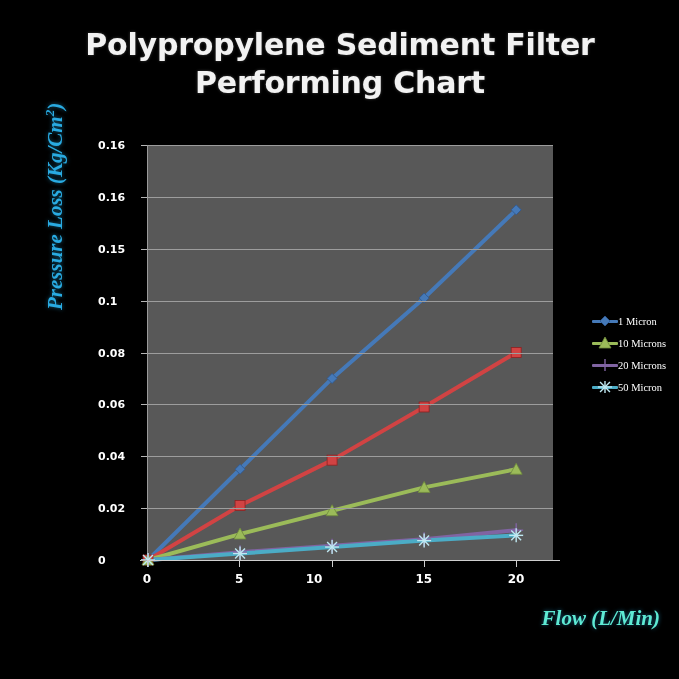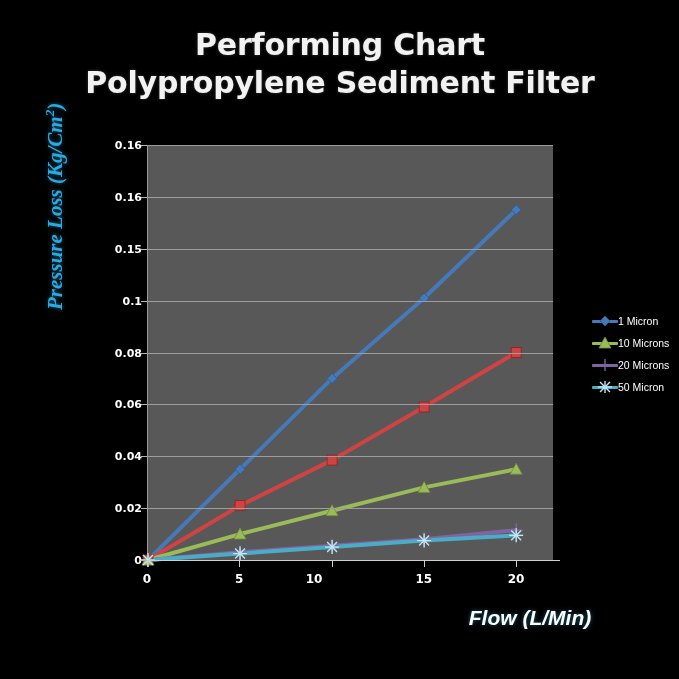--- a/index.html
+++ b/index.html
@@ -48,23 +48,23 @@
     font-size: 21px;
     white-space: nowrap;
     text-shadow: 0 0 4px rgba(41,171,226,0.55);
   }
   #ylabel sup { font-size: 13px; vertical-align: super; }
   #xlabel {
     position: absolute;
     left: 400px;
     top: 606px;
     width: 260px;
-    text-align: center;
-    color: #ffffff;
-    font-family: Liberation Sans, sans-serif;
+    text-align: right;
+    color: #5eead4;
+    font-family: Liberation Serif, serif;
     font-style: italic;
     font-weight: bold;
     font-size: 21px;
     text-shadow: 0 0 4px rgba(41,171,226,0.55);
   }
 
   
   #plot {
     position: absolute;
     left: 147px;
@@ -87,21 +87,20 @@
     left: 0; top: 0;
     width: 100%; height: 100%;
     overflow: visible;
   }
 
   
   .ytick {
     position: absolute;
     right: 0;
     width: 44px;
-    text-align: right;
     color: #ffffff;
     font-family: "DejaVu Sans", sans-serif;
     font-weight: bold;
     font-size: 11px;
     transform: translateY(-50%);
   }
   #ytick-wrap {
     position: absolute;
     left: 96px;
     top: 145px;
@@ -194,33 +193,33 @@
   }
   .legend-marker .lm-line {
     position: absolute;
     left: 0; top: 5px;
     width: 26px;
     height: 3px;
     border-radius: 1px;
   }
   .legend-label {
     color: #ffffff;
-    font-family: Liberation Sans, sans-serif;
+    font-family: Liberation Serif, serif;
     font-size: 10.5px;
     white-space: nowrap;
   }
 </style>
 </head>
 <body>
 
 <div id="page">
 
   <div id="chart-title">
+    <span class="line">Polypropylene Sediment Filter</span>
     <span class="line">Performing Chart</span>
-    <span class="line">Polypropylene Sediment Filter</span>
   </div>
 
   <div id="ylabel">
     Pressure Loss (Kg/Cm<sup>2</sup>)
   </div>
 
   <div id="xlabel">Flow (L/Min)</div>
 
   <div id="ytick-wrap">
       <div class="ytick" style="top: 415px;">0</div>

